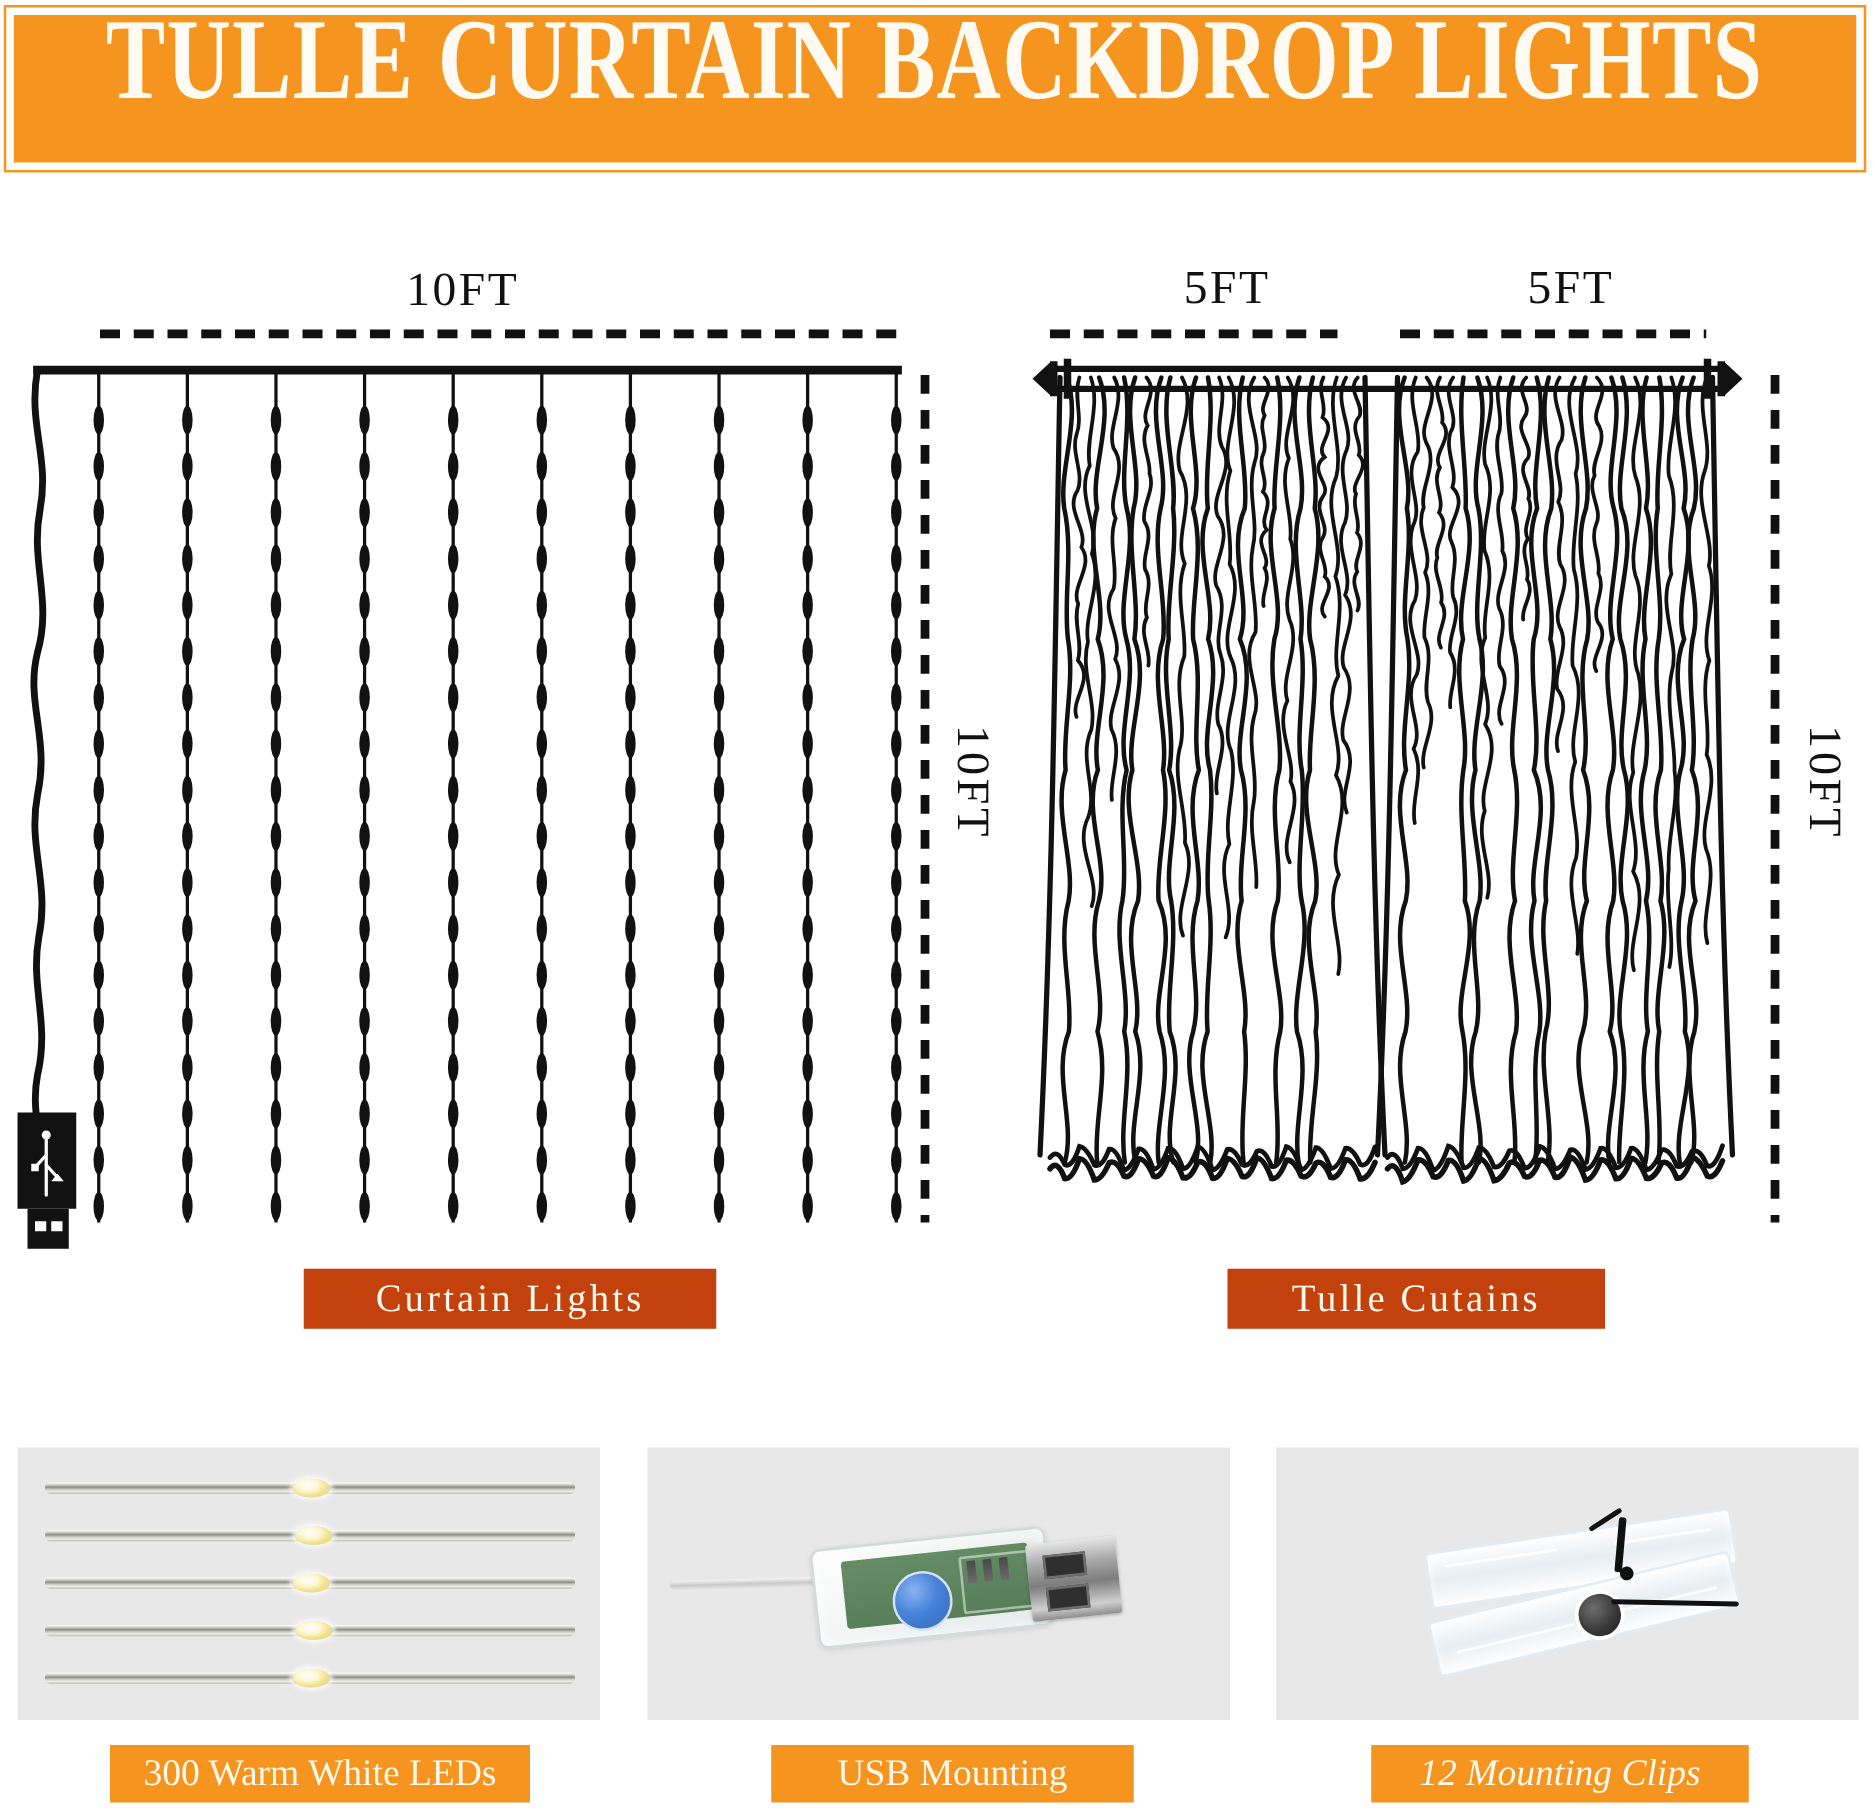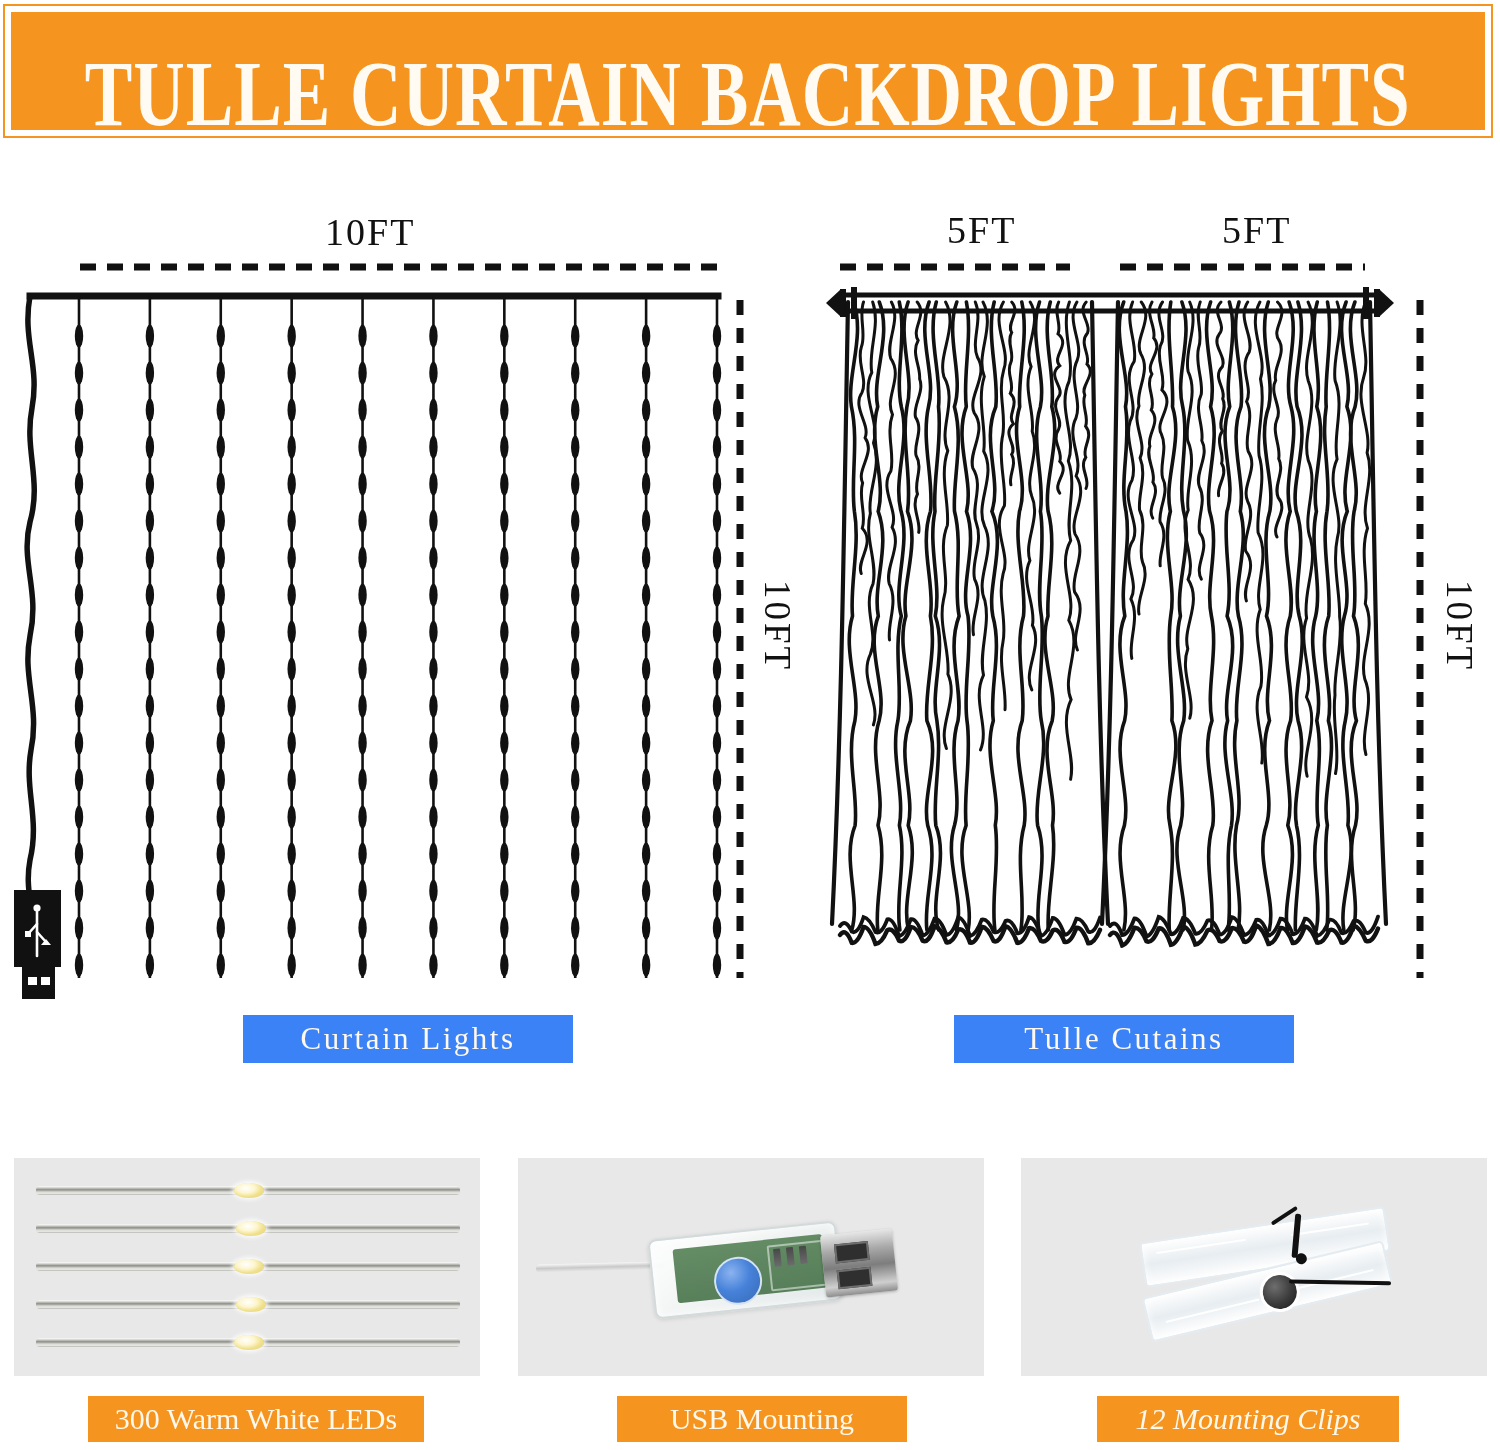--- a/index.html
+++ b/index.html
@@ -25,21 +25,21 @@
     border: 2px solid #F5941E;
     box-sizing: border-box;
     background: #ffffff;
     padding: 6px;
   }
   #header-fill {
     width: 100%;
     height: 100%;
     background: #F5941E;
     display: flex;
-    align-items: flex-end;
+    align-items: flex-start;
     justify-content: center;
     box-sizing: border-box;
   }
   #header-title {
     color: #FFFBF2;
     font-family: "Liberation Serif", serif;
     font-weight: bold;
     font-size: 72px;
     letter-spacing: 1px;
     line-height: 1;
@@ -55,34 +55,34 @@
     top: 150px;
     width: 1500px;
     height: 950px;
   }
 
   .svg-panel { position: absolute; top: 0; }
 
   
   .orange-chip {
     position: absolute;
-    background: #3b82f6;
+    background: #c2410c;
     color: #FFF8EC;
     font-family: "Liberation Serif", serif;
     font-size: 31px;
     letter-spacing: 2.5px;
     display: flex;
     align-items: center;
     justify-content: center;
     box-sizing: border-box;
     padding: 0 18px;
     white-space: nowrap;
   }
   #chip-curtain-lights { left: 243px; top: 1015px; width: 330px; height: 48px; }
-  #chip-tulle-curtains { left: 954px; top: 1015px; width: 340px; height: 48px; }
+  #chip-tulle-curtains { left: 982px; top: 1015px; width: 302px; height: 48px; }
 
   
   .photo-card {
     position: absolute;
     top: 1158px;
     width: 466px;
     height: 218px;
     background: #E8E8E8;
     overflow: hidden;
   }

